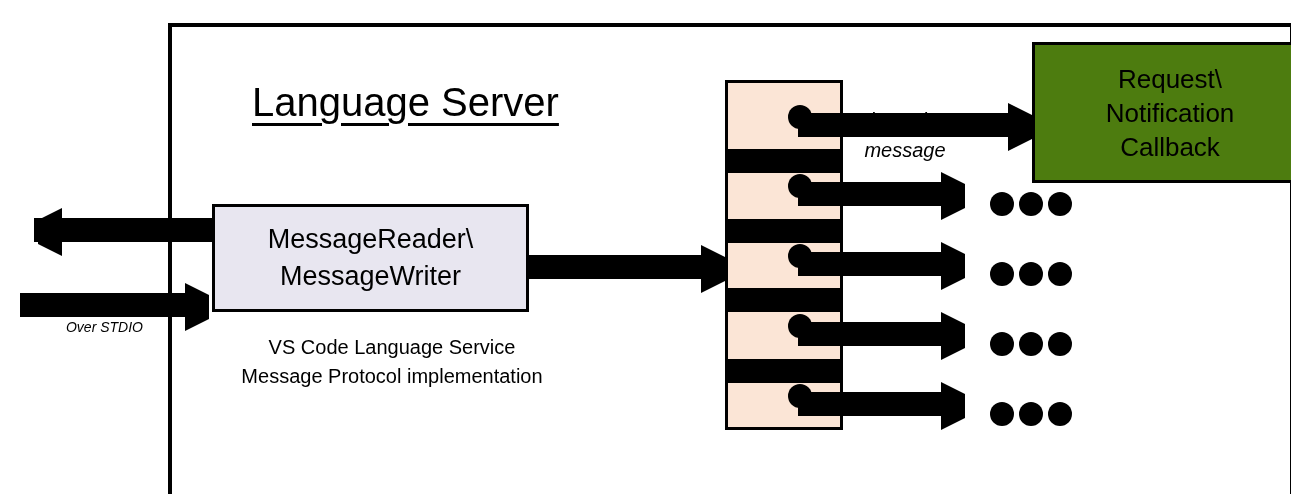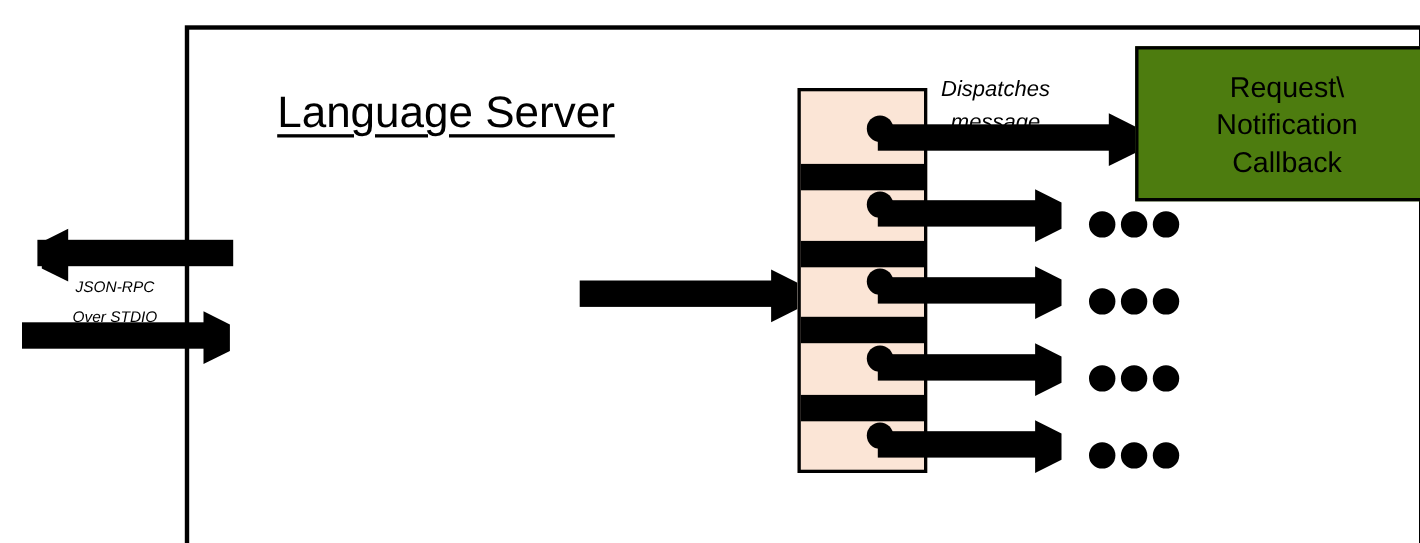--- a/index.html
+++ b/index.html
@@ -45,21 +45,21 @@
 
   .caption {
     text-align: center; white-space: pre-line;
     font-size: 20px; line-height: 29px;
   }
   .msg-caption { left: 205px; top: 309px; width: 350px; }
   .map-caption { left: 648px; top: 423px; width: 260px; line-height: 28px; }
 
   .flabel {
     text-align: center; white-space: pre-line;
-    font-style: italic; font-size: 20px; line-height: 28px;
+    font-style: italic; font-size: 20px; line-height: 28px; margin-top: 39px;
   }
   .stdio-label { left: 15px; top: 222px; width: 155px; font-size: 14px; }
   .lookup-label { left: 515px; top: 156px; width: 180px; }
   .dispatches-label { left: 820px; top: 42px; width: 146px; line-height: 30px; }
 
   .note {
     left: 1014px; top: 190px; width: 272px;
     text-align: center; white-space: pre-line;
     font-size: 21px; line-height: 29px;
   }
@@ -103,20 +103,26 @@
 
   <div class="abs diagram-title">Language Server</div>
 
   <div class="abs hline" style="left:22px; top:206px; width:178px;"></div>
   <div class="abs head-left" style="left:2px; top:196px;"></div>
   <div class="abs hline" style="left:8px; top:281px; width:166px;"></div>
   <div class="abs head-right" style="left:173px; top:271px;"></div>
   <div class="abs flabel stdio-label">JSON-RPC
 Over STDIO</div>
 
+  <div class="abs node-box message-box">
+    <span>MessageReader\
+MessageWriter</span>
+  </div>
+  <div class="abs caption msg-caption">VS Code Language Service
+Message Protocol implementation</div>
 
   <div class="abs hline" style="left:515px; top:243px; width:176px;"></div>
   <div class="abs head-right" style="left:689px; top:233px;"></div>
 
   <div class="abs dispatch-map">
     <div class="abs map-divider" style="top:66px;"></div>
     <div class="abs map-divider" style="top:136px;"></div>
     <div class="abs map-divider" style="top:205px;"></div>
     <div class="abs map-divider" style="top:276px;"></div>
   </div>

